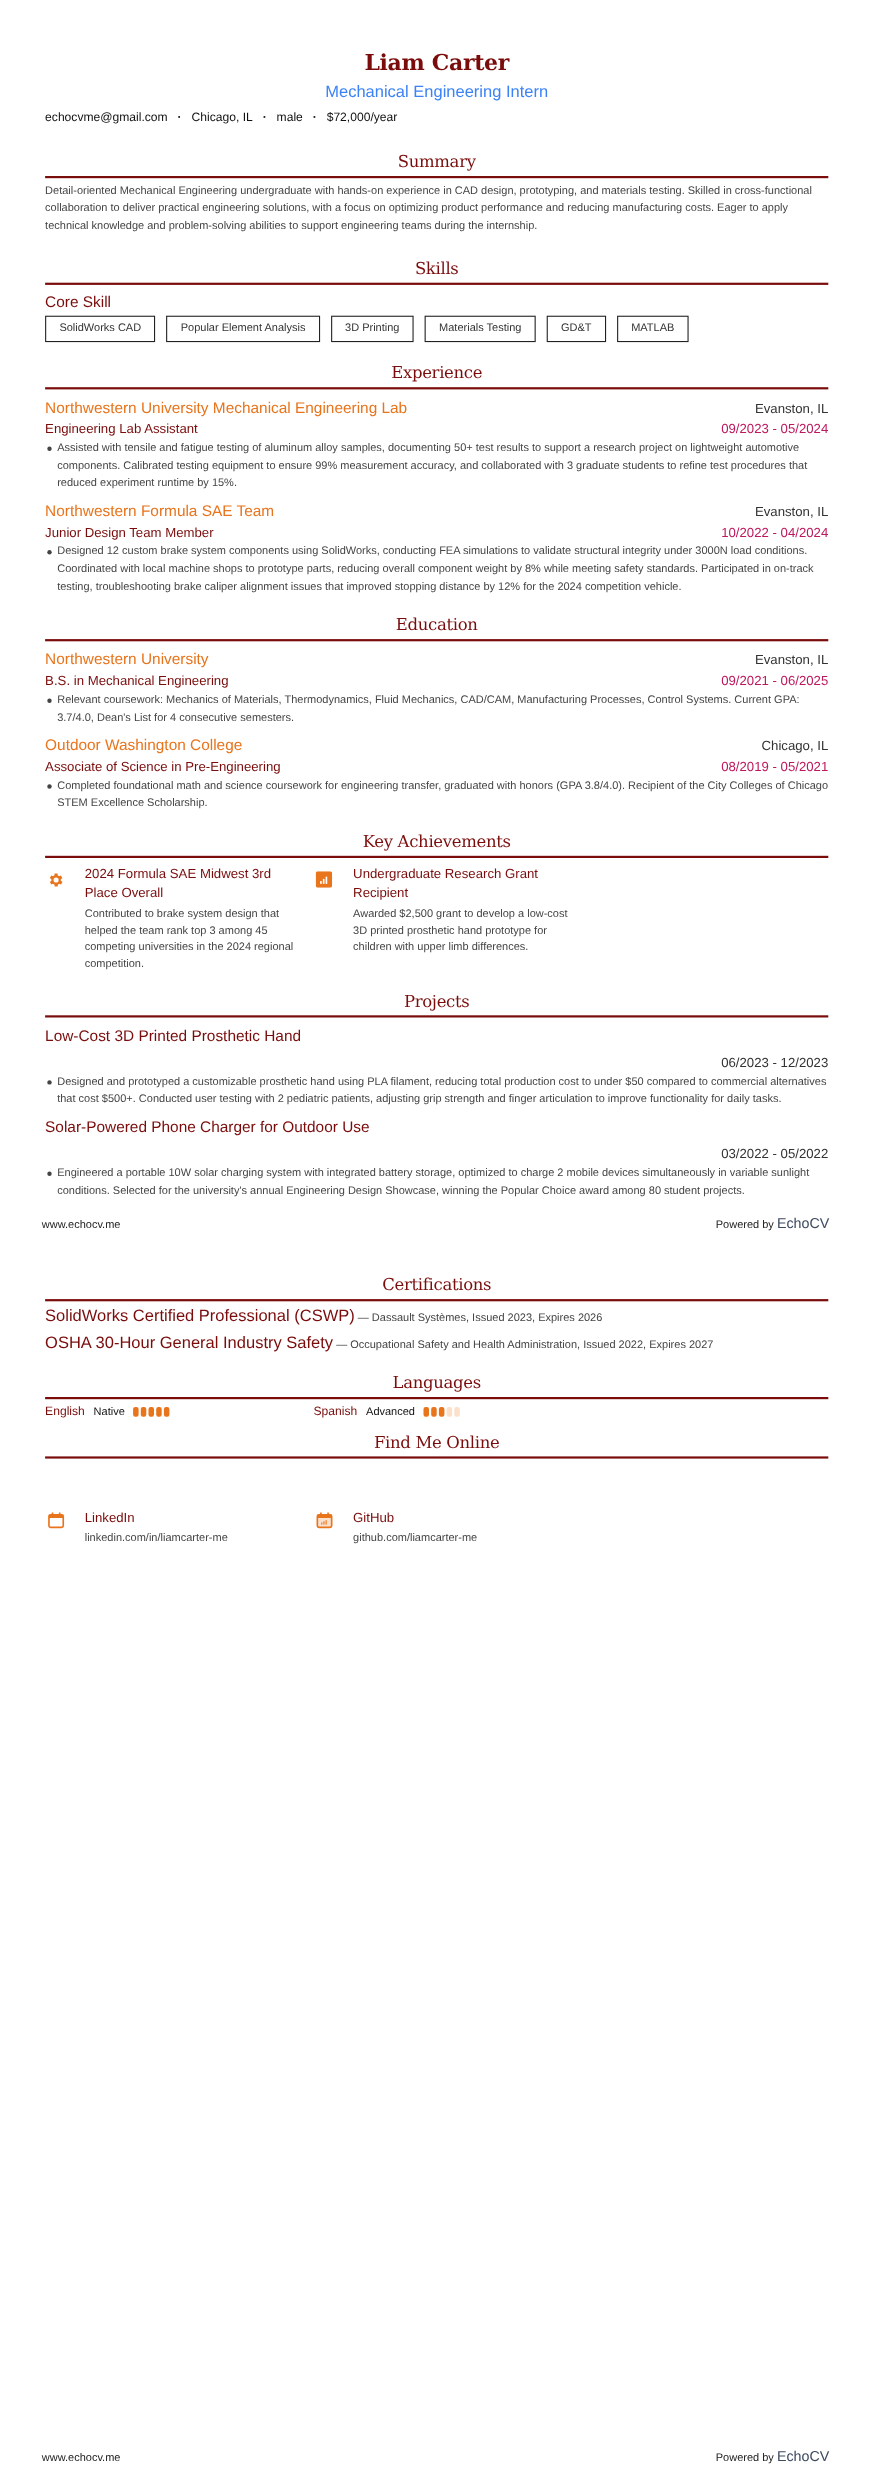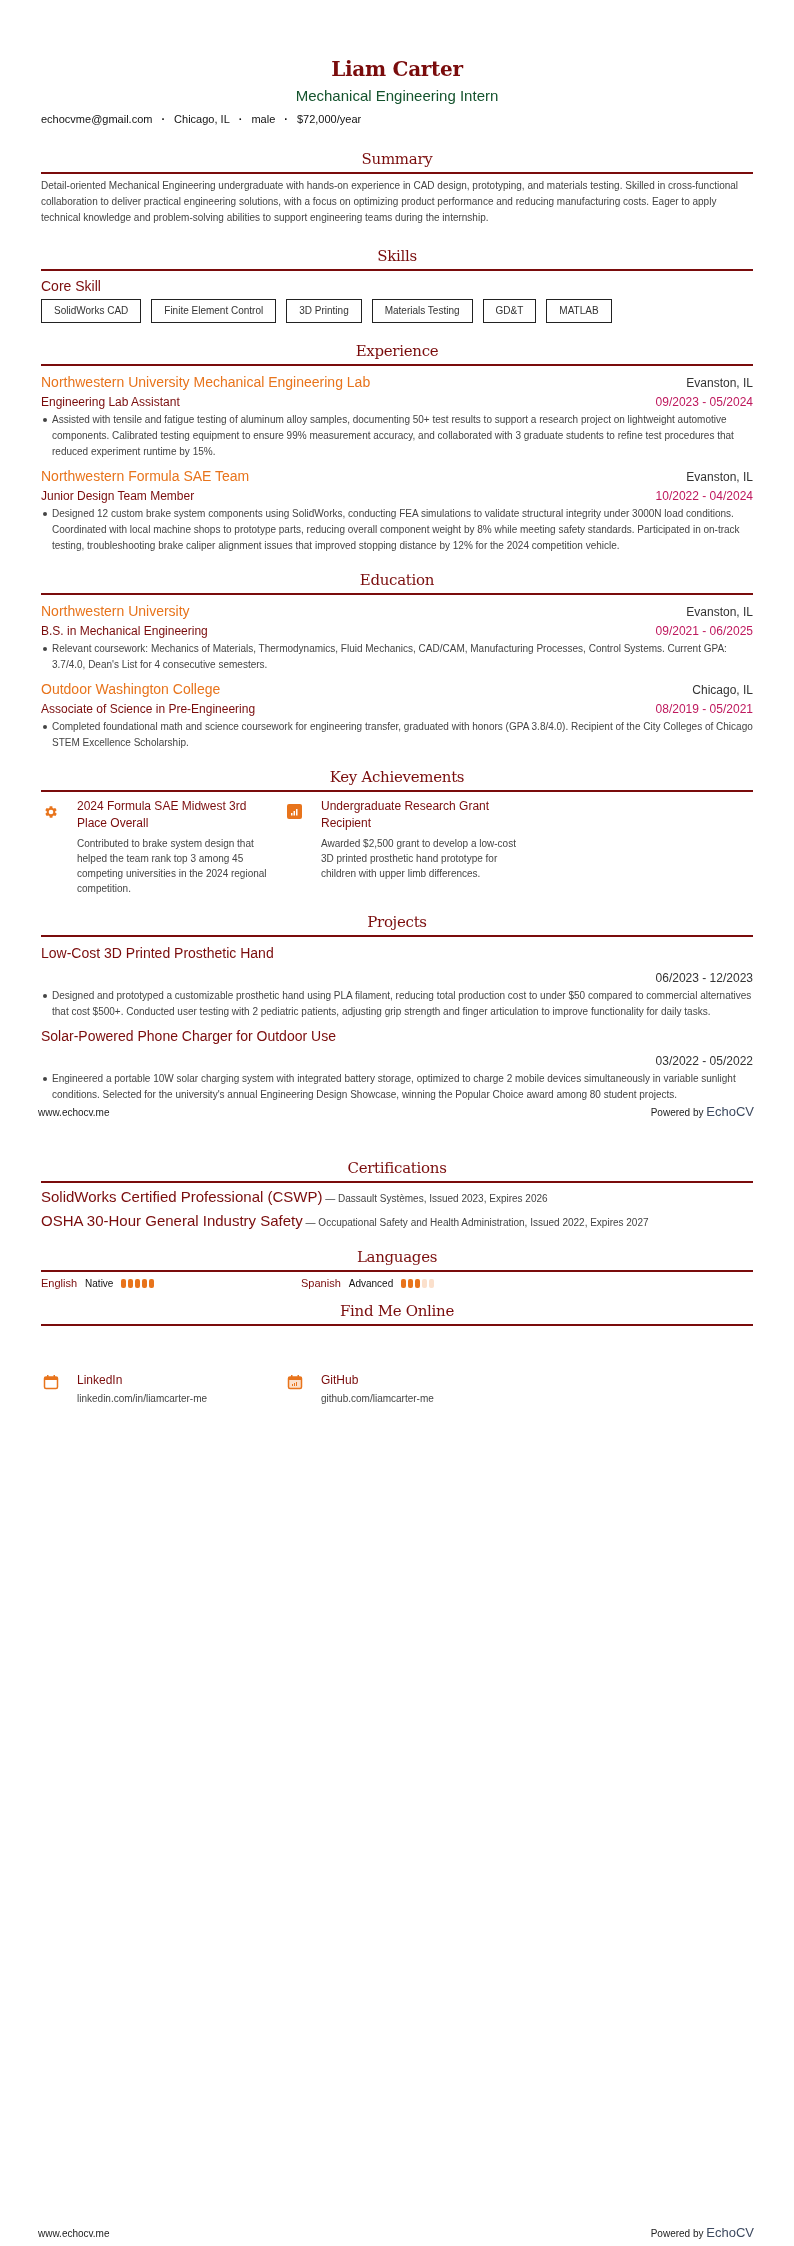--- a/index.html
+++ b/index.html
@@ -10,21 +10,21 @@
   }
   .page { position: absolute; left: 0; width: 794px; }
   .content { padding: 0 41px; }
 
   .name {
     text-align: center; font-family: "DejaVu Serif", serif; font-weight: bold;
     font-size: 20px; color: #7a0c0c; margin-top: 40px; line-height: 26px;
     letter-spacing: -0.3px;
   }
   .title {
-    text-align: center; font-size: 15px; color: #14532d; margin-top: 4px; line-height: 20px;
+    text-align: center; font-size: 15px; color: #3b82f6; margin-top: 4px; line-height: 20px;
   }
   .contact {
     font-size: 11px; color: #111; margin-top: 5px; line-height: 16px;
   }
   .contact .sep { display: inline-block; margin: 0 9px; font-weight: bold; }
 
   .section-title {
     text-align: center; font-family: "DejaVu Serif", serif; font-size: 15px;
     color: #7a0c0c; line-height: 20px; letter-spacing: -0.3px;
   }
@@ -66,58 +66,58 @@
 
   .footer {
     position: absolute; left: 38px; right: 40px; display: flex;
     justify-content: space-between; align-items: baseline; font-size: 10px; color: #222;
   }
   .footer .brand { font-size: 13px; color: #3d4a60; }
 
   .cert { font-size: 10px; line-height: 16px; color: #444; margin-top: 6px; }
   .cert .cname { color: #7a0c0c; font-size: 15px; }
 
-  .langs { display: flex; margin-top: 5px; gap: 16px; }
+  .langs { display: flex; margin-top: 5px; }
   .lang { width: 244px; display: flex; align-items: center; font-size: 10px; }
   .lang .lname { color: #7a0c0c; font-size: 11px; margin-right: 8px; }
   .lang .llevel { color: #111; margin-right: 8px; }
   .dots { display: flex; gap: 2px; }
   .dot { width: 5px; height: 9px; border-radius: 2px; background: #e8741c; }
   .dot.off { background: #fbe0cc; }
 
   .online { display: flex; margin-top: 6px; }
   .link-item { width: 244px; display: flex; margin-top: 40px; }
   .link-icon { width: 36px; padding-top: 2px; padding-left: 2px; }
   .link-name { font-size: 12px; color: #7a0c0c; line-height: 16px; }
   .link-url { font-size: 10px; color: #444; line-height: 14px; margin-top: 4px; }
 </style>
 </head>
 <body>
 
-<div class="page" style="top:16px;">
+<div class="page" style="top:4px;">
   <div class="content">
     <div class="name">Liam Carter</div>
     <div class="title">Mechanical Engineering Intern</div>
     <div class="contact">
       <span>echocvme@gmail.com</span><span class="sep">·</span><span>Chicago, IL</span><span class="sep">·</span><span>male</span><span class="sep">·</span><span>$72,000/year</span>
     </div>
 
     <div style="margin-top:22px;">
       <div class="section-title">Summary</div>
       <div class="section-rule"></div>
       <div class="para">Detail-oriented Mechanical Engineering undergraduate with hands-on experience in CAD design, prototyping, and materials testing. Skilled in cross-functional collaboration to deliver practical engineering solutions, with a focus on optimizing product performance and reducing manufacturing costs. Eager to apply technical knowledge and problem-solving abilities to support engineering teams during the internship.</div>
     </div>
 
     <div style="margin-top:20px;">
       <div class="section-title">Skills</div>
       <div class="section-rule"></div>
       <div class="skill-cat">Core Skill</div>
       <div class="tags">
         <span class="tag">SolidWorks CAD</span>
-        <span class="tag">Finite Element Control</span>
+        <span class="tag">Popular Element Analysis</span>
         <span class="tag">3D Printing</span>
         <span class="tag">Materials Testing</span>
         <span class="tag">GD&amp;T</span>
         <span class="tag">MATLAB</span>
       </div>
     </div>
 
     <div style="margin-top:18px;">
       <div class="section-title">Experience</div>
       <div class="section-rule"></div>

